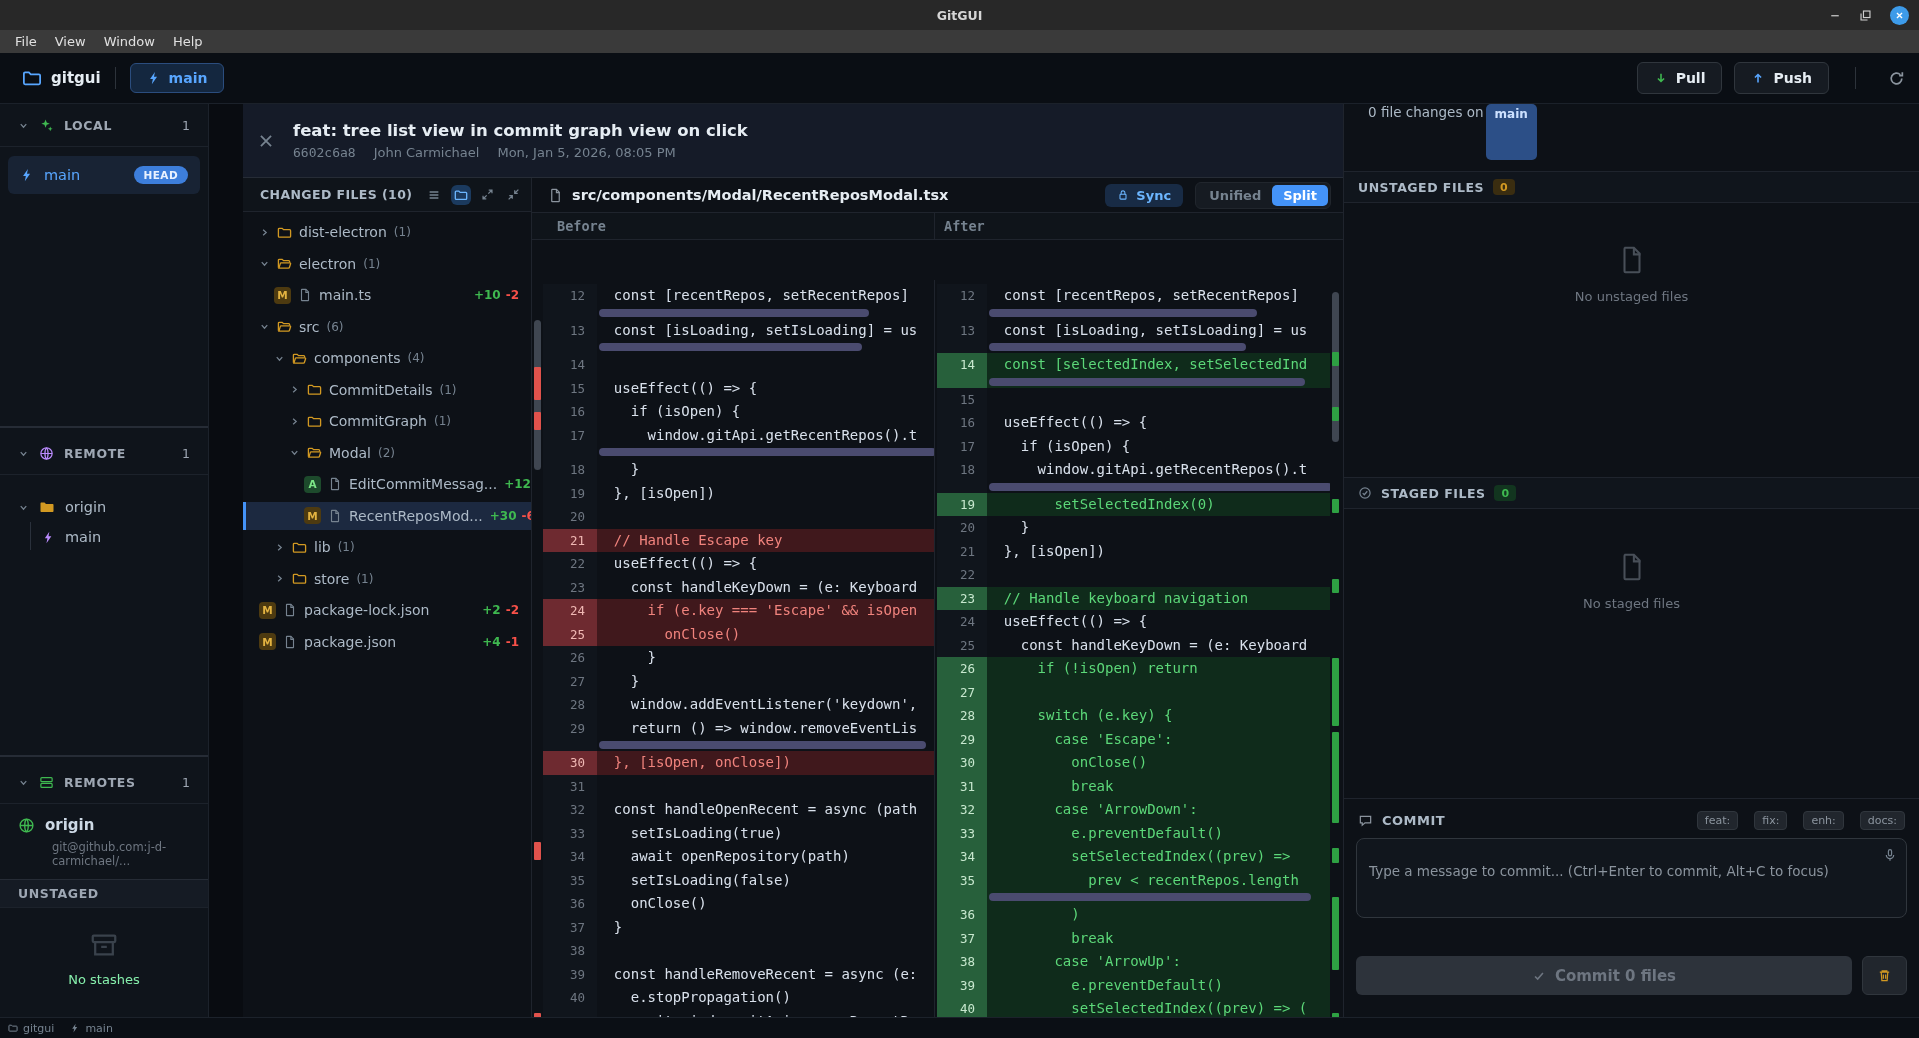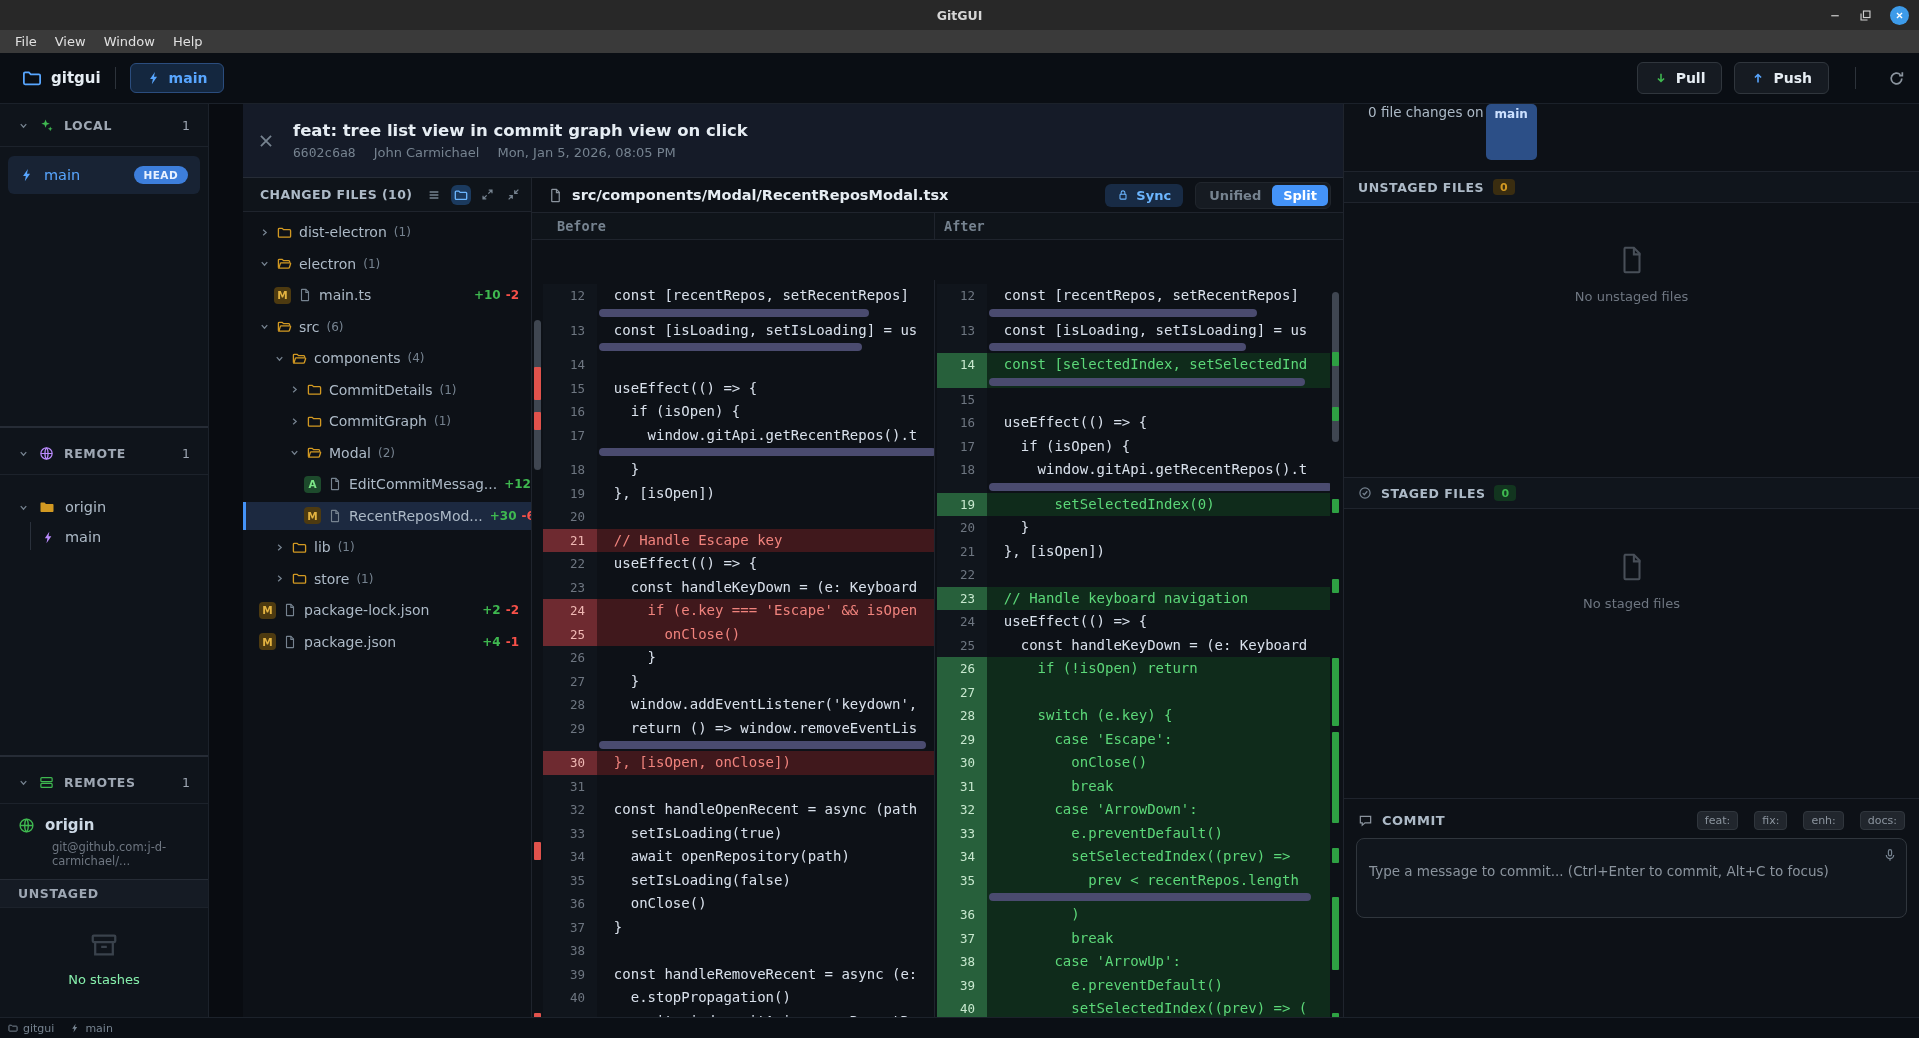--- a/index.html
+++ b/index.html
@@ -1099,14 +1099,29 @@
     </div>
     <div class="msg-wrap">
       <textarea placeholder="Type a message to commit... (Ctrl+Enter to commit, Alt+C to focus)" style=""></textarea>
       <span class="mic">
           <svg width="14" height="14" viewBox="0 0 16 16" stroke="currentColor" stroke-width="1.4" fill="none">
             <rect x="6.2" y="1.8" width="3.6" height="7.2" rx="1.8"></rect>
             <path d="M3.8 8a4.2 4.2 0 008.4 0M8 12.2v2.3"></path>
           </svg>
         </span>
     </div>
+    <div class="commit-row">
+      <button class="commit-btn">
+        <span>
+            <svg width="14" height="14" viewBox="0 0 16 16" stroke="currentColor" stroke-width="1.8" fill="none">
+              <path d="M3.5 8.5l3 3 6-7"></path>
+            </svg>
+          </span>
+        <span>Commit 0 files</span>
+      </button>
+      <span class="trash-btn">
+          <svg width="15" height="15" viewBox="0 0 16 16" stroke="currentColor" stroke-width="1.3" fill="none">
+            <path d="M3 4.5h10M5.5 4.5V3h5v1.5M4.5 4.5l.7 9h5.6l.7-9M6.8 7v4.5M9.2 7v4.5"></path>
+          </svg>
+        </span>
+    </div>
   </div>
 </div>
 
 </body></html>

